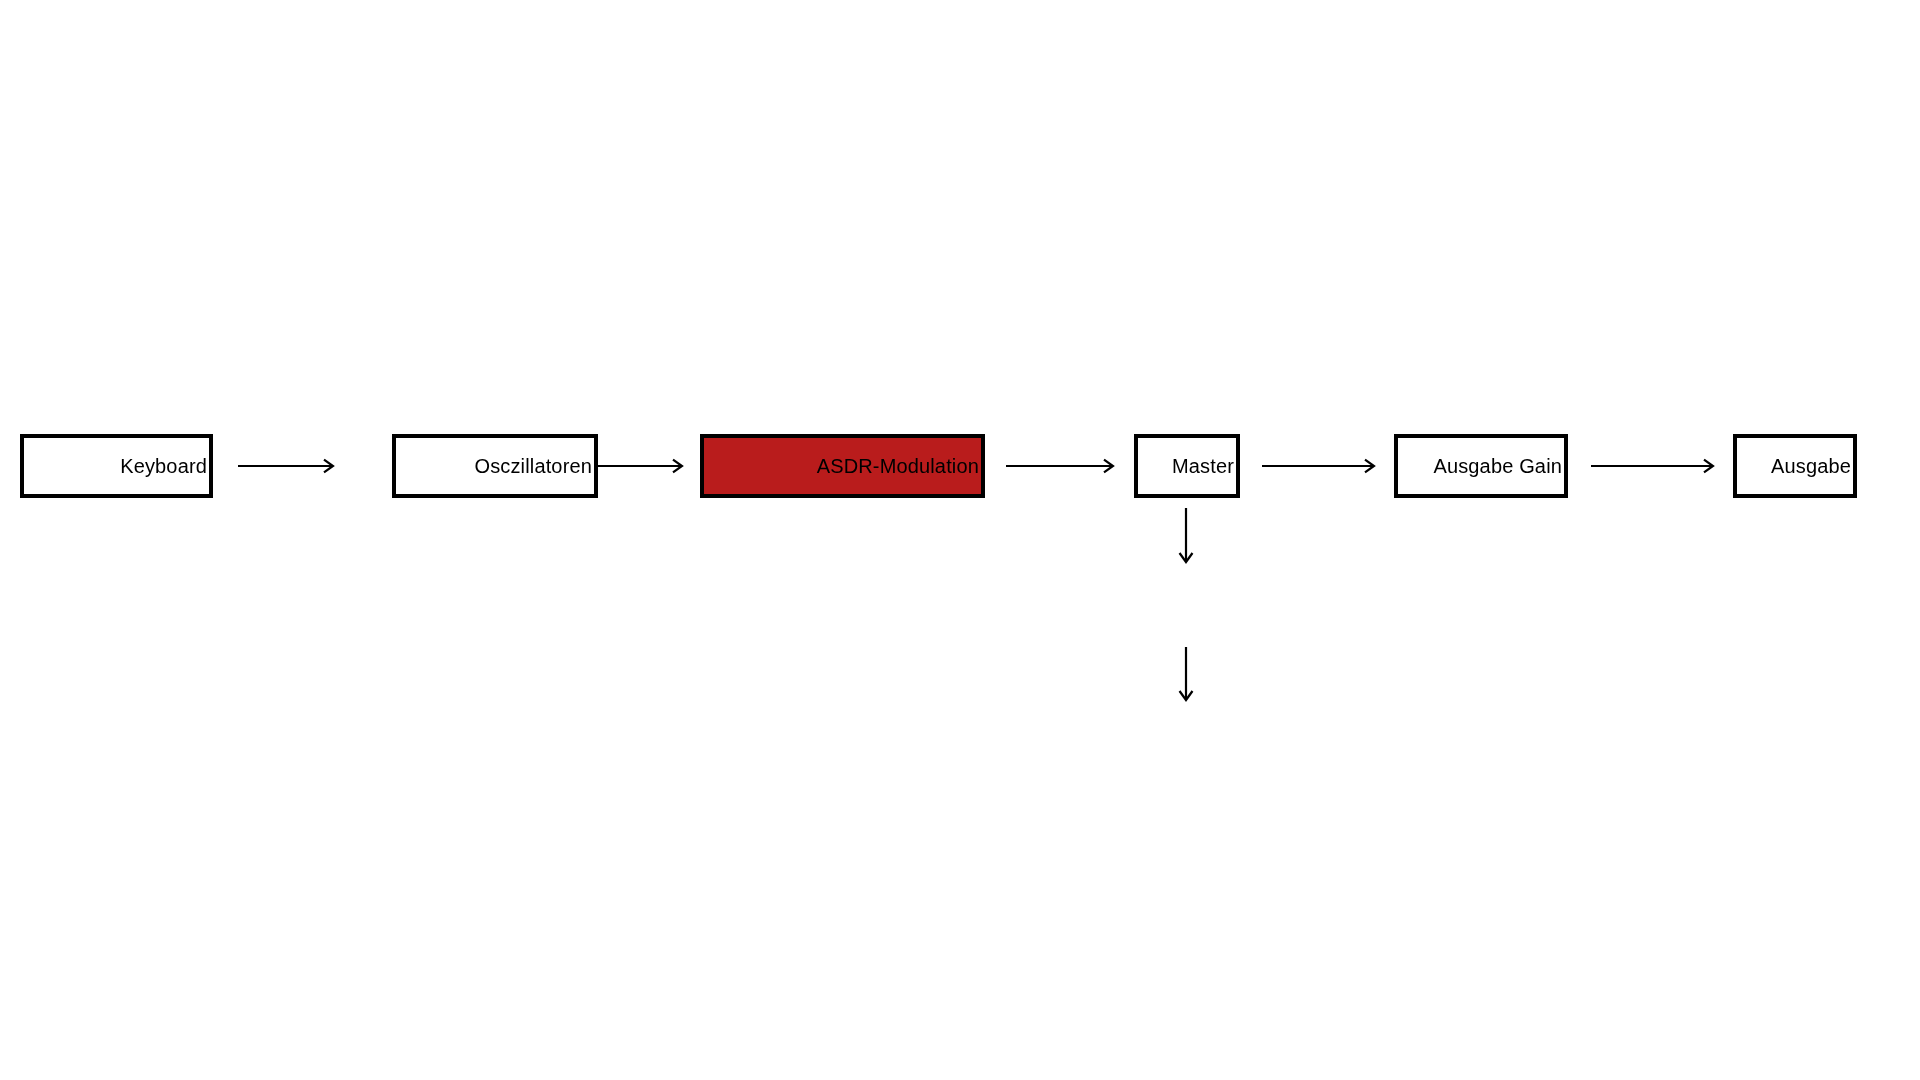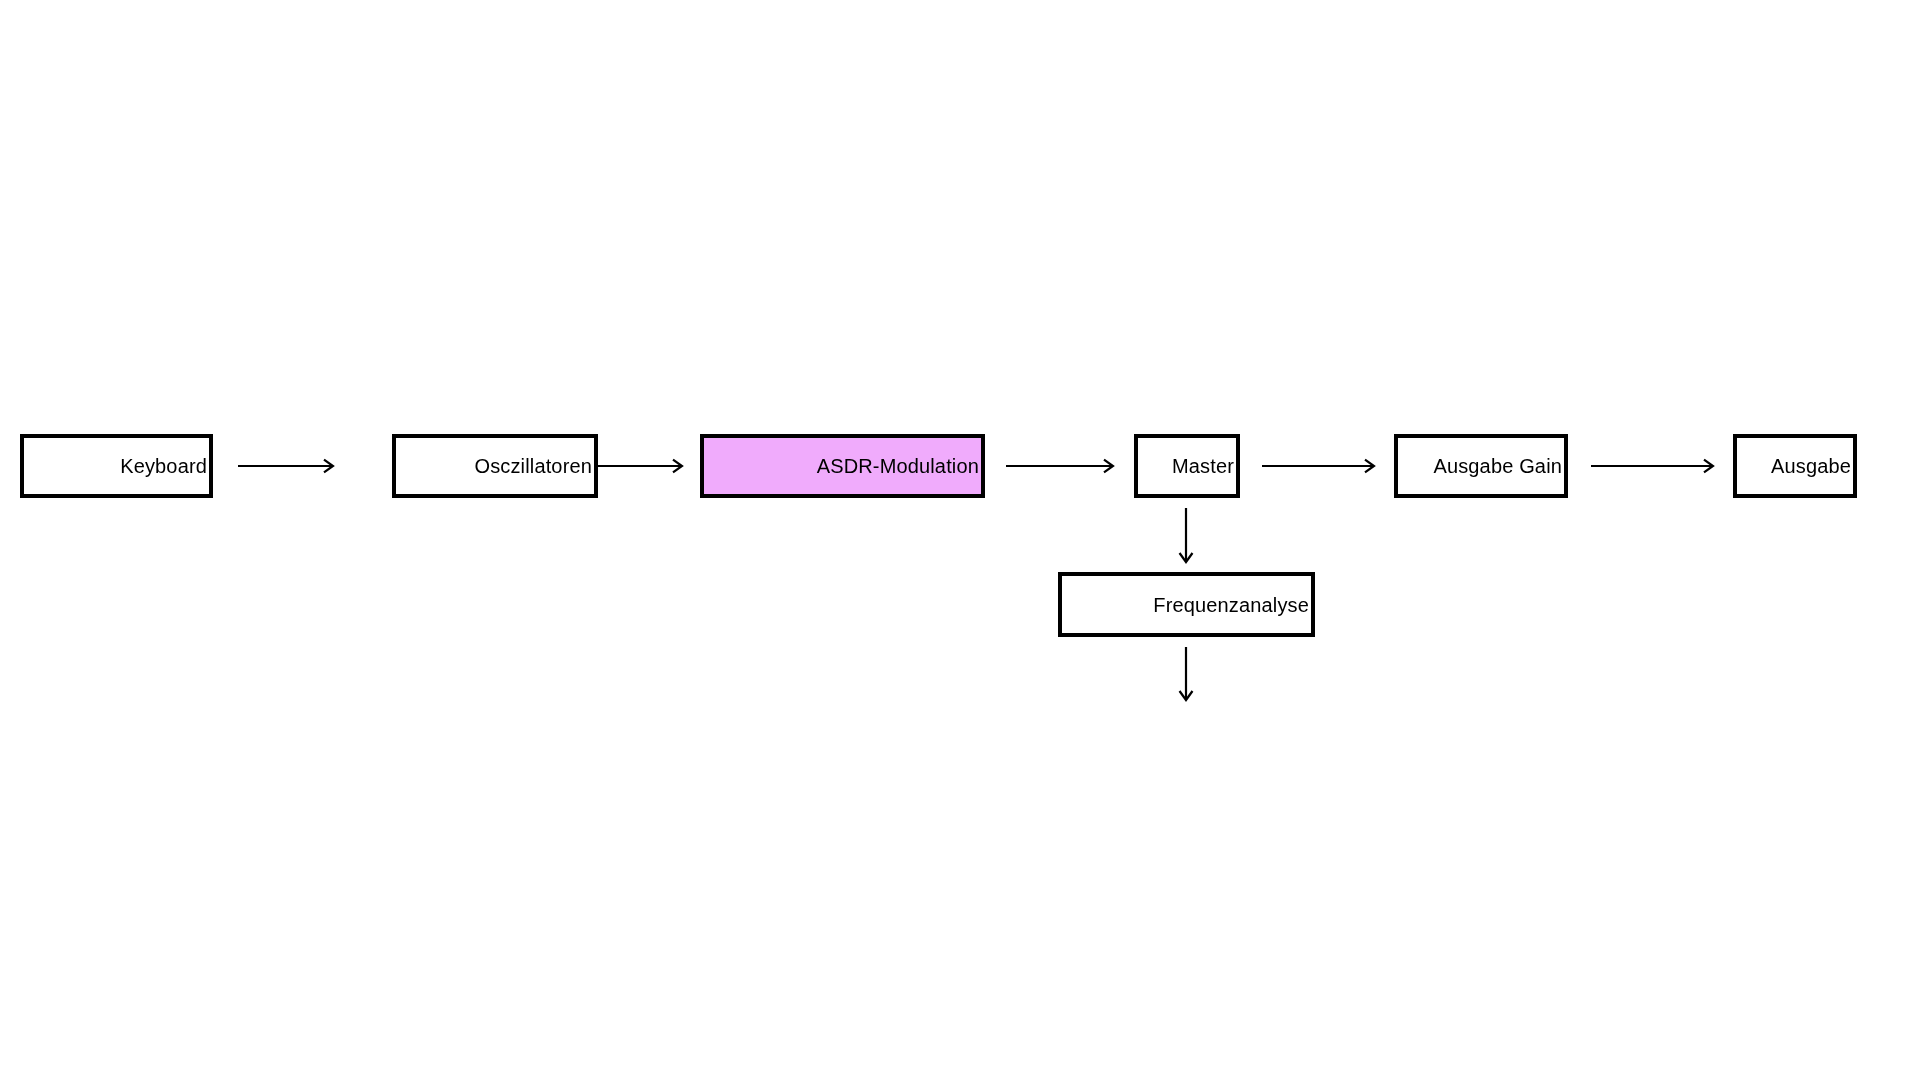--- a/index.html
+++ b/index.html
@@ -108,28 +108,25 @@
         <path class="edge-path" d="M 12 12 L 12 65"></path>
         <path class="edge-head" d="M 5.5200000000000005 56 L 12 65 L 18.48 56"></path>
       </svg>
     </div>
     <div class="node" style="left: 20px; top: 434px; width: 193px; height: 64px; border-color: rgb(0, 0, 0); background: rgb(255, 255, 255); color: rgb(0, 0, 0);">
       <span class="node-label">Keyboard</span>
     </div>
     <div class="node" style="left: 352px; top: 434px; width: 206px; height: 64px; border-color: rgb(0, 0, 0); background: rgb(255, 255, 255); color: rgb(0, 0, 0); margin-left: 40px;">
       <span class="node-label">Osczillatoren</span>
     </div>
-    <div class="node" style="left: 700px; top: 434px; width: 285px; height: 64px; border-color: rgb(0, 0, 0); background: #f0abfc; color: rgb(0, 0, 0);">
+    <div class="node" style="left: 700px; top: 434px; width: 285px; height: 64px; border-color: rgb(0, 0, 0); background: #b91c1c; color: rgb(0, 0, 0);">
       <span class="node-label">ASDR-Modulation</span>
     </div>
     <div class="node" style="left: 1134px; top: 434px; width: 106px; height: 64px; border-color: rgb(0, 0, 0); background: rgb(255, 255, 255); color: rgb(0, 0, 0);">
       <span class="node-label">Master</span>
     </div>
     <div class="node" style="left: 1394px; top: 434px; width: 174px; height: 64px; border-color: rgb(0, 0, 0); background: rgb(255, 255, 255); color: rgb(0, 0, 0);">
       <span class="node-label">Ausgabe Gain</span>
     </div>
     <div class="node" style="left: 1733px; top: 434px; width: 124px; height: 64px; border-color: rgb(0, 0, 0); background: rgb(255, 255, 255); color: rgb(0, 0, 0);">
       <span class="node-label">Ausgabe</span>
     </div>
-    <div class="node" style="left: 1058px; top: 572px; width: 257px; height: 65px; border-color: rgb(0, 0, 0); background: rgb(255, 255, 255); color: rgb(0, 0, 0);">
-      <span class="node-label">Frequenzanalyse</span>
-    </div>
   </div>
 
 </body></html>

